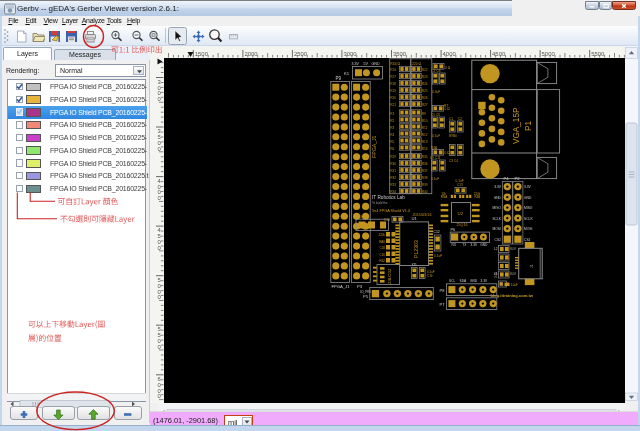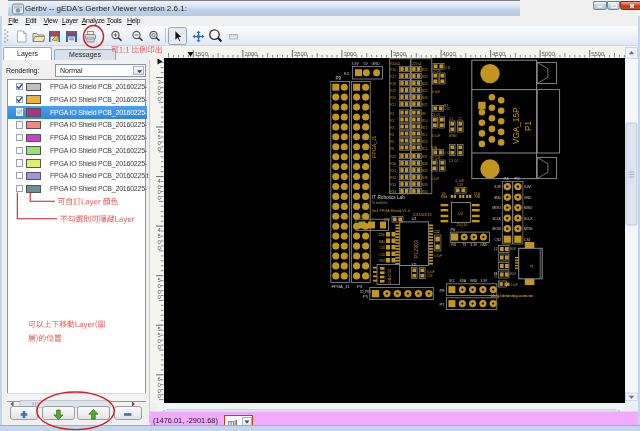--- a/index.html
+++ b/index.html
@@ -1,16 +1,16 @@
 <!DOCTYPE html>
 <html><head><meta charset="utf-8"><style>
 * {margin:0;padding:0;box-sizing:border-box}
 body {font-family:"Liberation Sans",sans-serif;width:640px;height:431px;overflow:hidden}
 #win {position:relative;width:640px;height:431px;background:#f0f0f0}
-#tbar {position:absolute;left:8px;top:0;width:512px;height:16px;background:linear-gradient(#eef4fb 0%,#d3e1f3 45%,#c2d4ea 55%,#b4c9e4 100%);border-top:1px solid #7e7e7e}
+#tbar {position:absolute;left:0;top:0;width:512px;height:16px;background:linear-gradient(#eef4fb 0%,#d3e1f3 45%,#c2d4ea 55%,#b4c9e4 100%);border-top:1px solid #7e7e7e}
 #tbar .ttl {position:absolute;left:17px;top:3px;font-size:8px;color:#1a1a1a}
 #menubar {position:absolute;left:2px;top:16px;width:636px;height:10px;background:#f0f0f0;font-size:7px;color:#111;letter-spacing:-0.3px}
 #menubar span {position:absolute;top:1px}
 #toolbar {position:absolute;left:2px;top:26px;width:636px;height:20px;background:linear-gradient(#fcfdfe,#dfe8f4);border-bottom:1px solid #cdd8e6}
 #tabs {position:absolute;left:0;top:46px;width:150px;height:14px;background:#eaf0f8}
 .tab {position:absolute;font-size:7px;color:#222;border:1px solid #98a6b8;text-align:center}
 #panel {position:absolute;left:0;top:60px;width:150px;height:363px;background:#f0f0f0;border-right:1px solid #c5ccd6}
 #rendlbl {position:absolute;left:6px;top:67px;font-size:7px;letter-spacing:-0.1px;color:#222}
 #rcombo {position:absolute;left:55px;top:64px;width:91px;height:13px;background:#fff;border:1px solid #8a96a8;font-size:7px;color:#222}
 #rcombo .arr {position:absolute;right:1px;top:1px;width:11px;height:9px;background:linear-gradient(#fdfdfd,#dde3ec);border:1px solid #a8b2c0}

